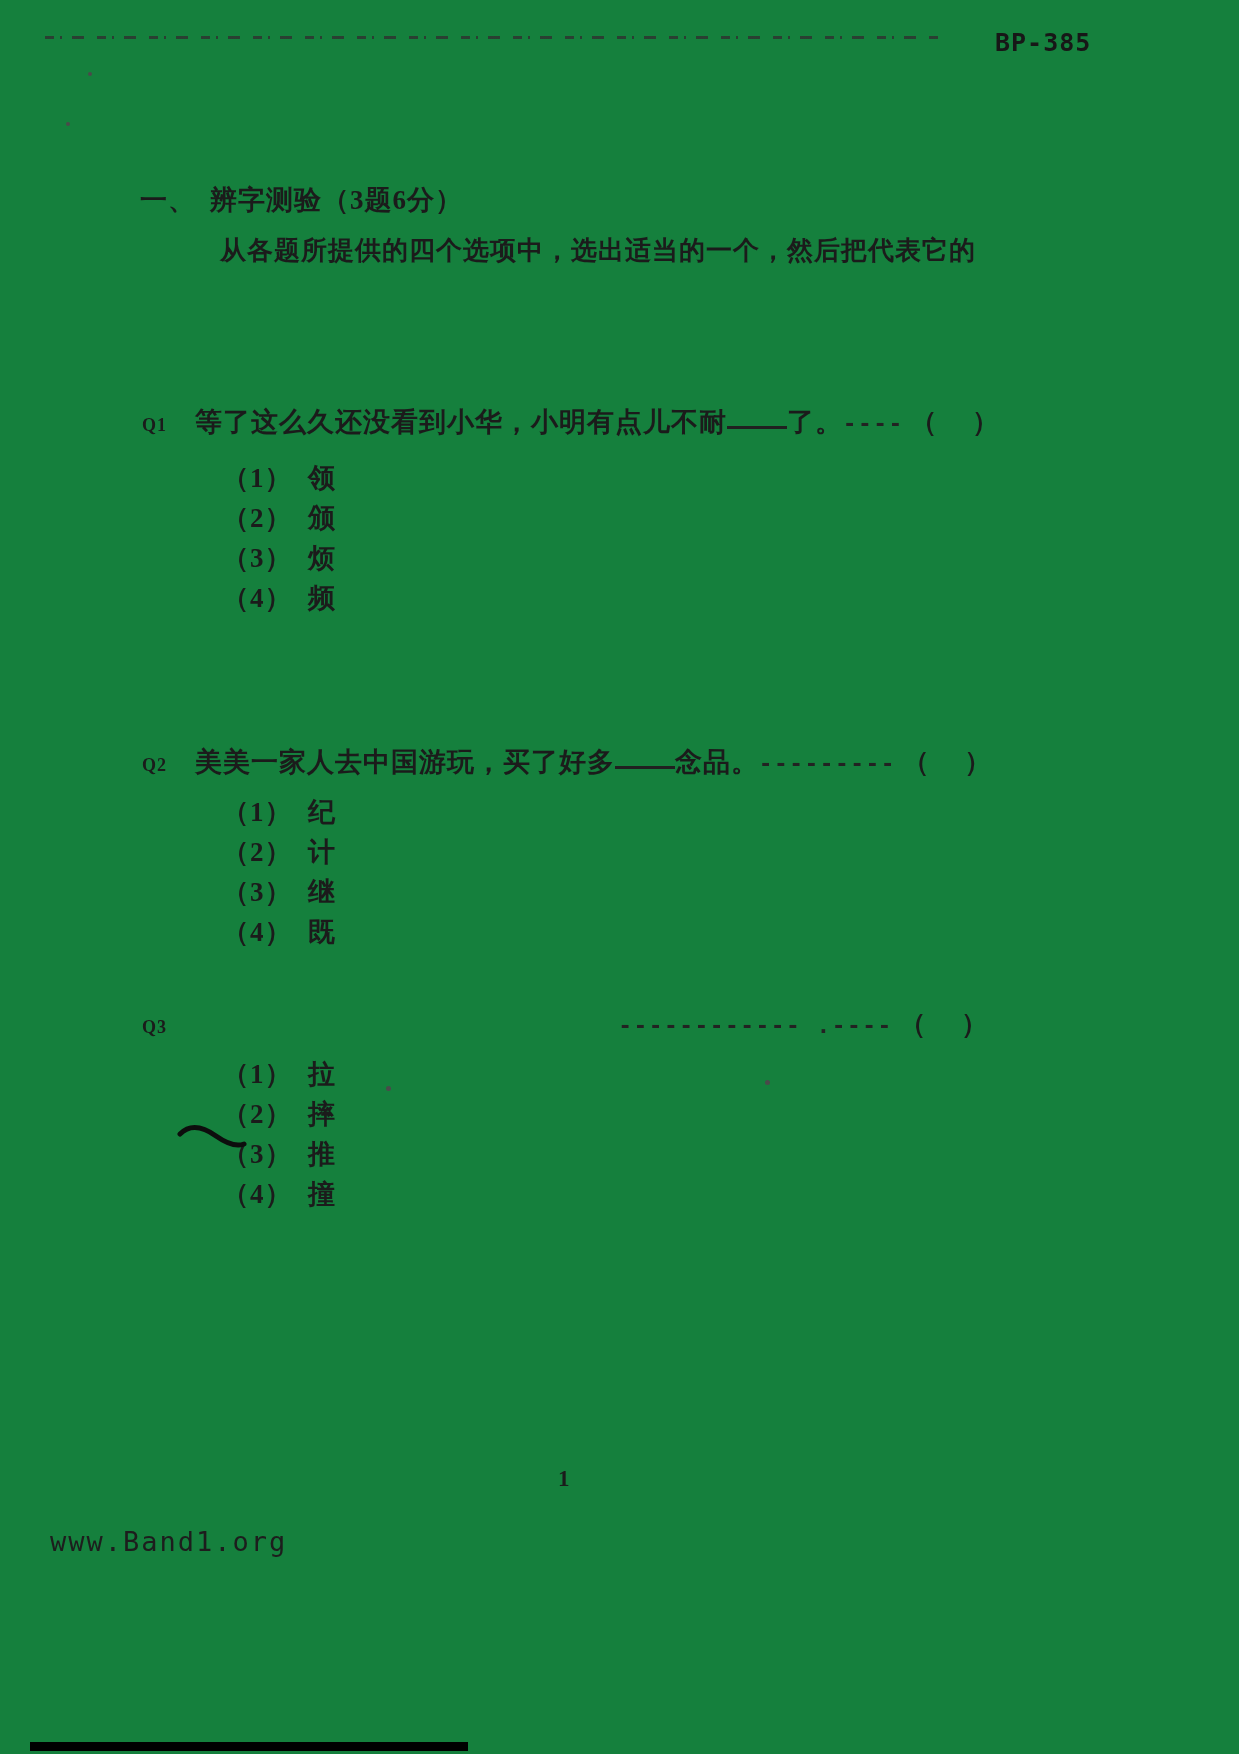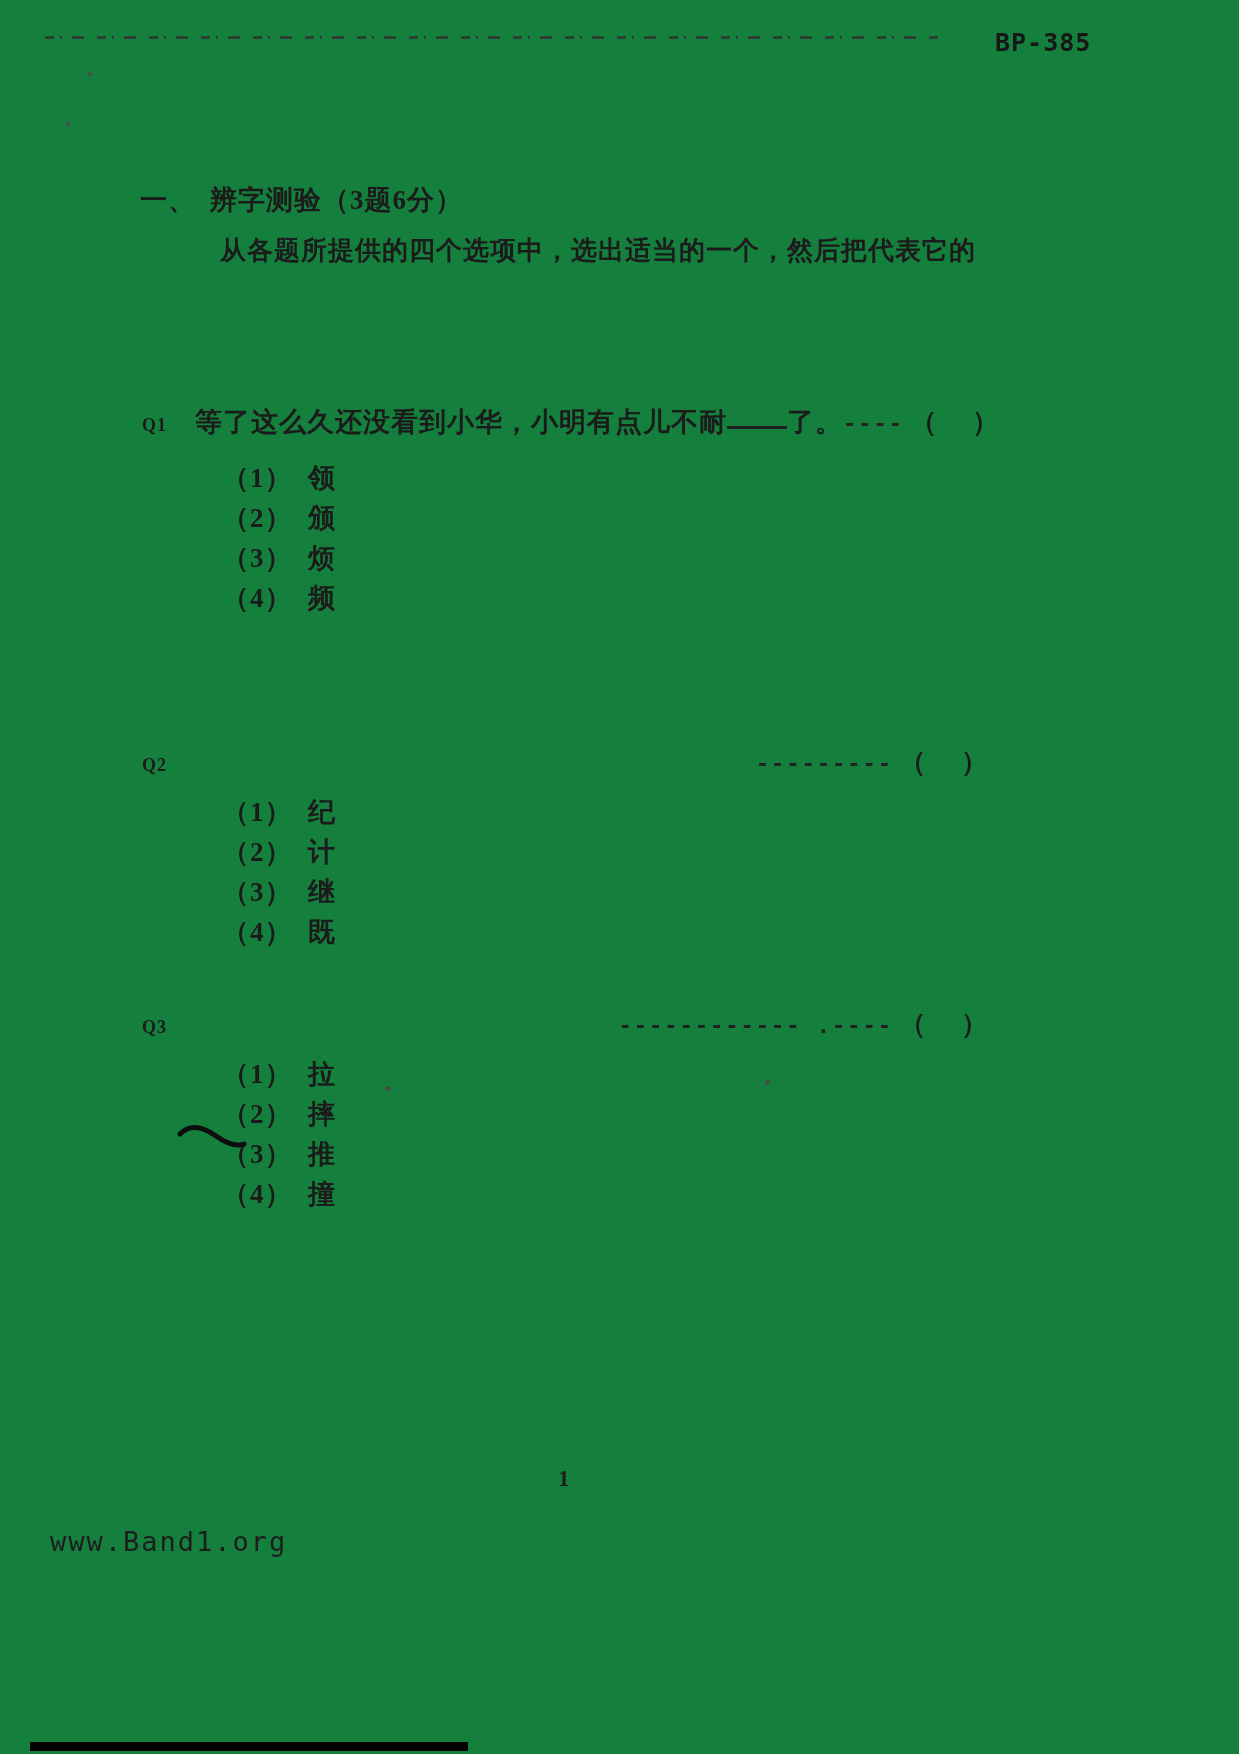--- a/index.html
+++ b/index.html
@@ -122,20 +122,23 @@
       <div class="opt-row cn">
         <span class="opt-num">（4）</span>
         <span class="opt-char">频</span>
       </div>
     </div>
   </div>
 
   <div class="question q2">
     <div class="qline">
       <span class="qlabel">Q2</span>
+      <span class="qtext cn">
+        <span>美美一家人去中国游玩，买了好多</span><span class="blank"></span><span>念品。</span>
+      </span>
       <span class="tail">
         <span class="dashes">---------</span>
         <span class="bracket cn">（　）</span>
       </span>
     </div>
     <div class="opts">
       <div class="opt-row cn">
         <span class="opt-num">（1）</span>
         <span class="opt-char">纪</span>
       </div>

